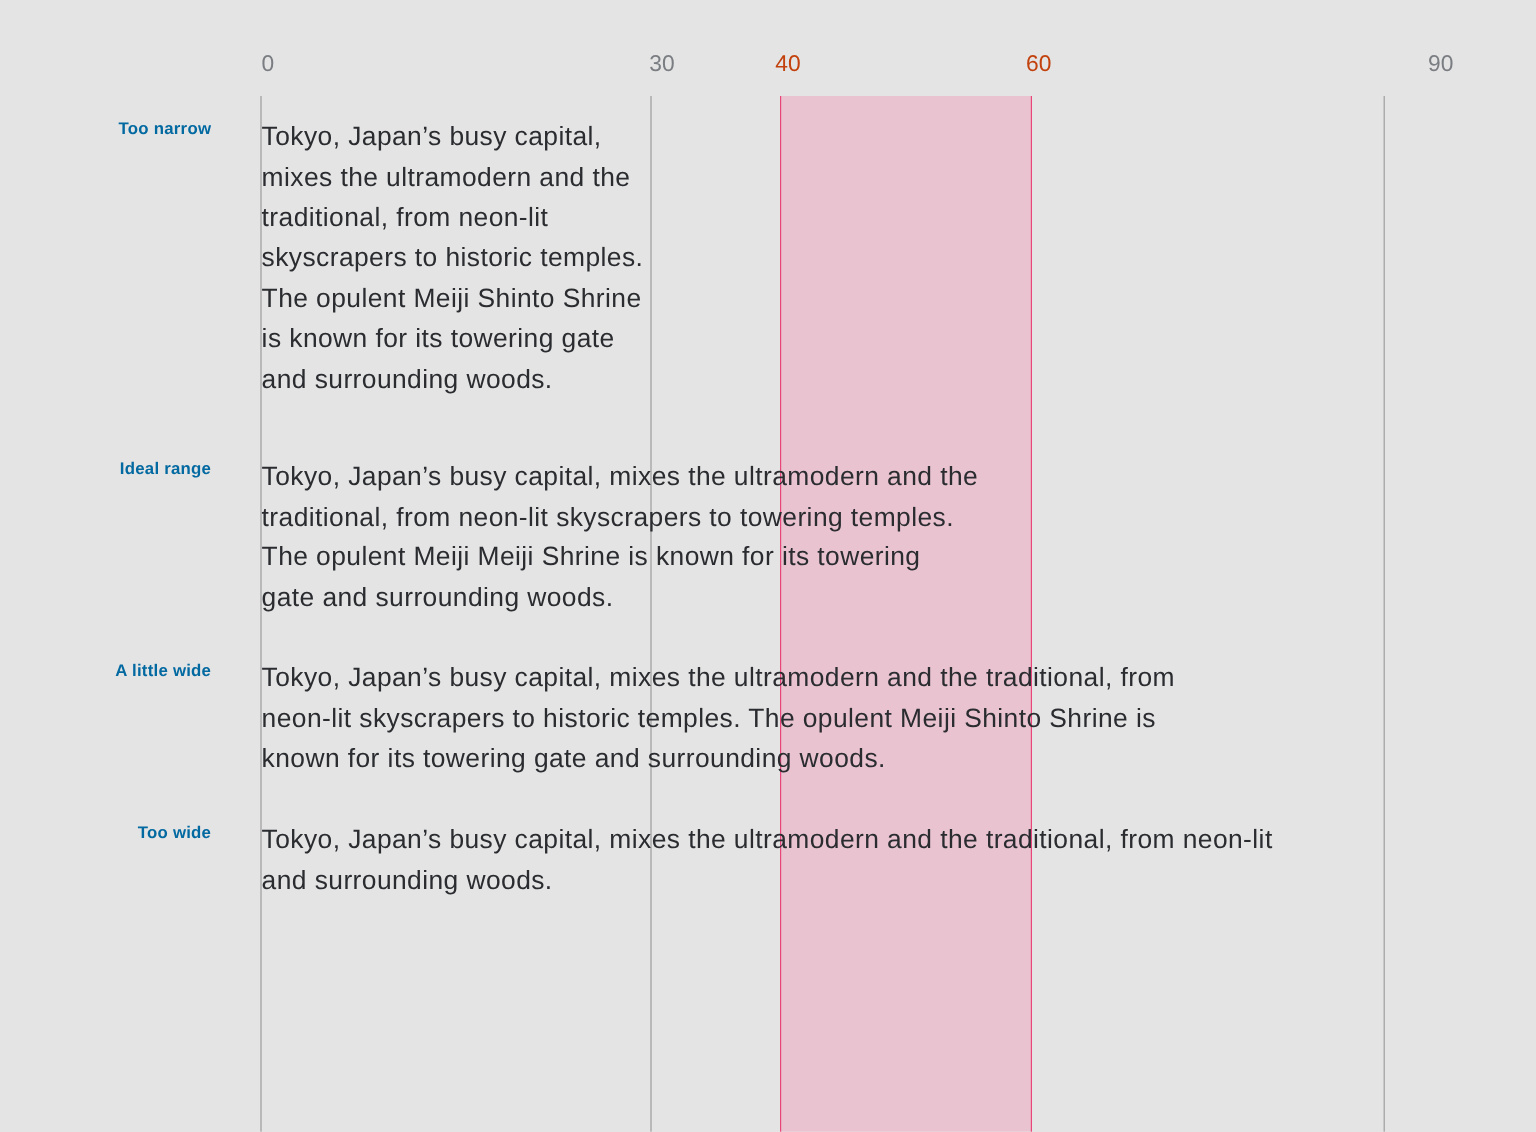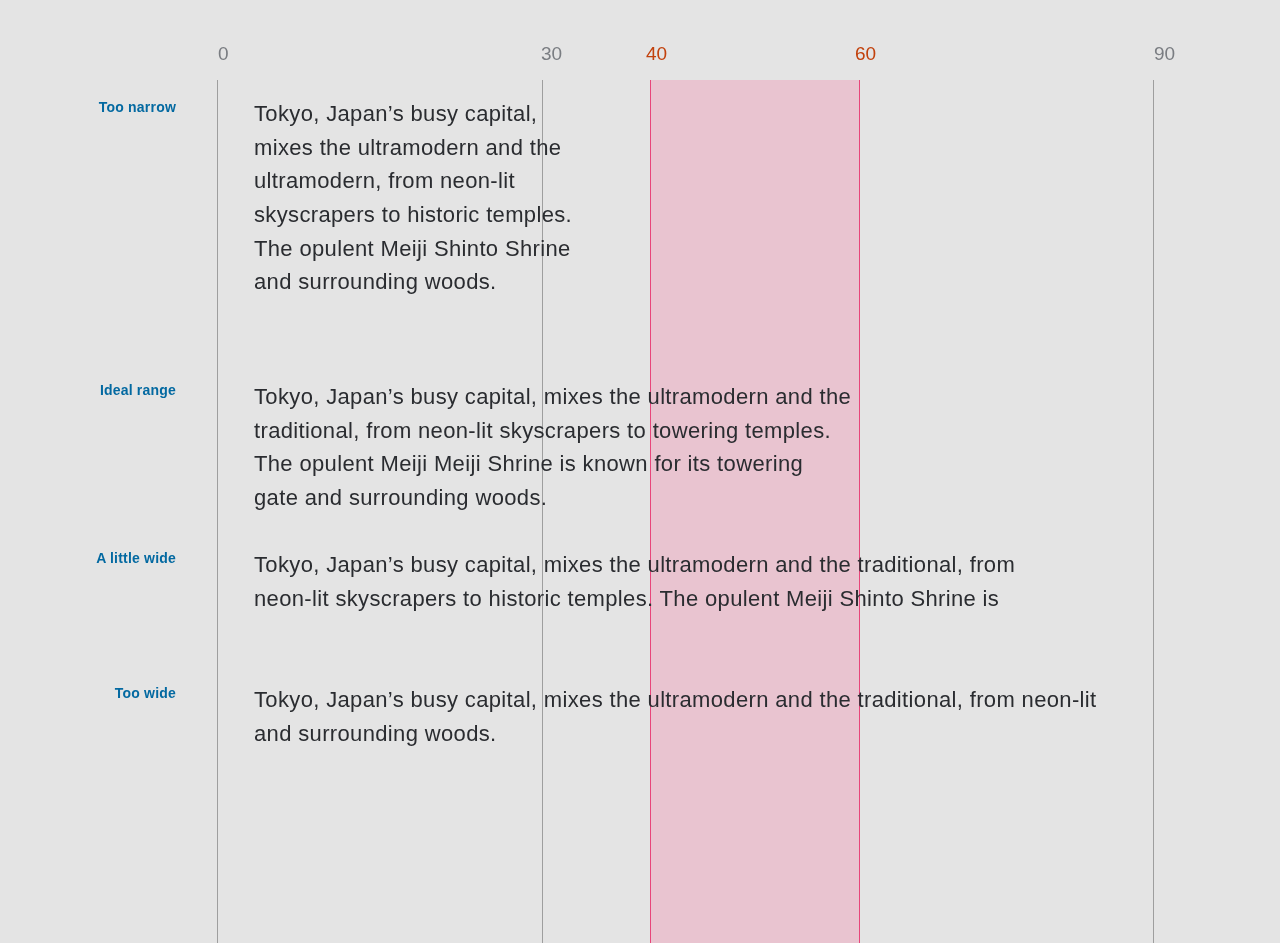--- a/index.html
+++ b/index.html
@@ -3,57 +3,59 @@
 <meta charset="utf-8">
 <style>
   html,body{margin:0;padding:0;}
   body{width:1280px;height:943px;background:#e4e4e4;position:relative;overflow:hidden;font-family:"Liberation Sans",sans-serif;}
   .band{position:absolute;top:80px;bottom:0;left:650px;width:210px;background:#e9c4d0;border-left:1px solid #e8457a;border-right:1px solid #e8457a;box-sizing:border-box;}
   .vline{position:absolute;top:80px;bottom:0;width:1px;background:#9e9e9e;}
   .tick{position:absolute;top:43px;font-size:19px;color:#7a7d82;transform:translateX(-2px);}
   .tick.accent{color:#c2410c;}
   .row-label{position:absolute;right:1104px;font-size:14px;font-weight:bold;color:#0369a1;white-space:nowrap;letter-spacing:0.2px;}
   .para{position:absolute;left:218px;font-size:22px;line-height:33.7px;color:#2a2c30;letter-spacing:0.35px;white-space:nowrap;}
-  .para div{height:33.7px;margin-left:36px;}
+  .para div{height:33.7px;}
 </style>
 </head>
 <body>
 
 <div class="band"></div>
 <div class="vline" style="left:217px"></div>
 <div class="vline" style="left:542px"></div>
 <div class="vline" style="left:1153px"></div>
 
 <div class="tick" style="left:220px">0</div>
 <div class="tick" style="left:543px">30</div>
 <div class="tick accent" style="left:648px">40</div>
 <div class="tick accent" style="left:857px">60</div>
-<div class="tick" style="left:1156px">90</div>
+<div class="tick" style="left:1192px">90</div>
 
 <div class="row-label" style="top:99px">Too narrow</div>
 <div class="para" style="top:97px">
   <div>Tokyo, Japan’s busy capital,</div>
   <div>mixes the ultramodern and the</div>
-  <div>ultramodern, from neon-lit</div>
+  <div>traditional, from neon-lit</div>
   <div>skyscrapers to historic temples.</div>
   <div>The opulent Meiji Shinto Shrine</div>
+  <div>is known for its towering gate</div>
   <div>and surrounding woods.</div>
 </div>
 
 <div class="row-label" style="top:382px">Ideal range</div>
 <div class="para" style="top:380px">
   <div>Tokyo, Japan’s busy capital, mixes the ultramodern and the</div>
   <div>traditional, from neon-lit skyscrapers to towering temples.</div>
   <div>The opulent Meiji Meiji Shrine is known for its towering</div>
   <div>gate and surrounding woods.</div>
 </div>
 
 <div class="row-label" style="top:550px">A little wide</div>
 <div class="para" style="top:548px">
   <div>Tokyo, Japan’s busy capital, mixes the ultramodern and the traditional, from</div>
   <div>neon-lit skyscrapers to historic temples. The opulent Meiji Shinto Shrine is</div>
+  <div>known for its towering gate and surrounding woods.</div>
 </div>
 
 <div class="row-label" style="top:685px">Too wide</div>
 <div class="para" style="top:683px">
   <div>Tokyo, Japan’s busy capital, mixes the ultramodern and the traditional, from neon-lit</div>
   <div>and surrounding woods.</div>
 </div>
 
 </body></html>

